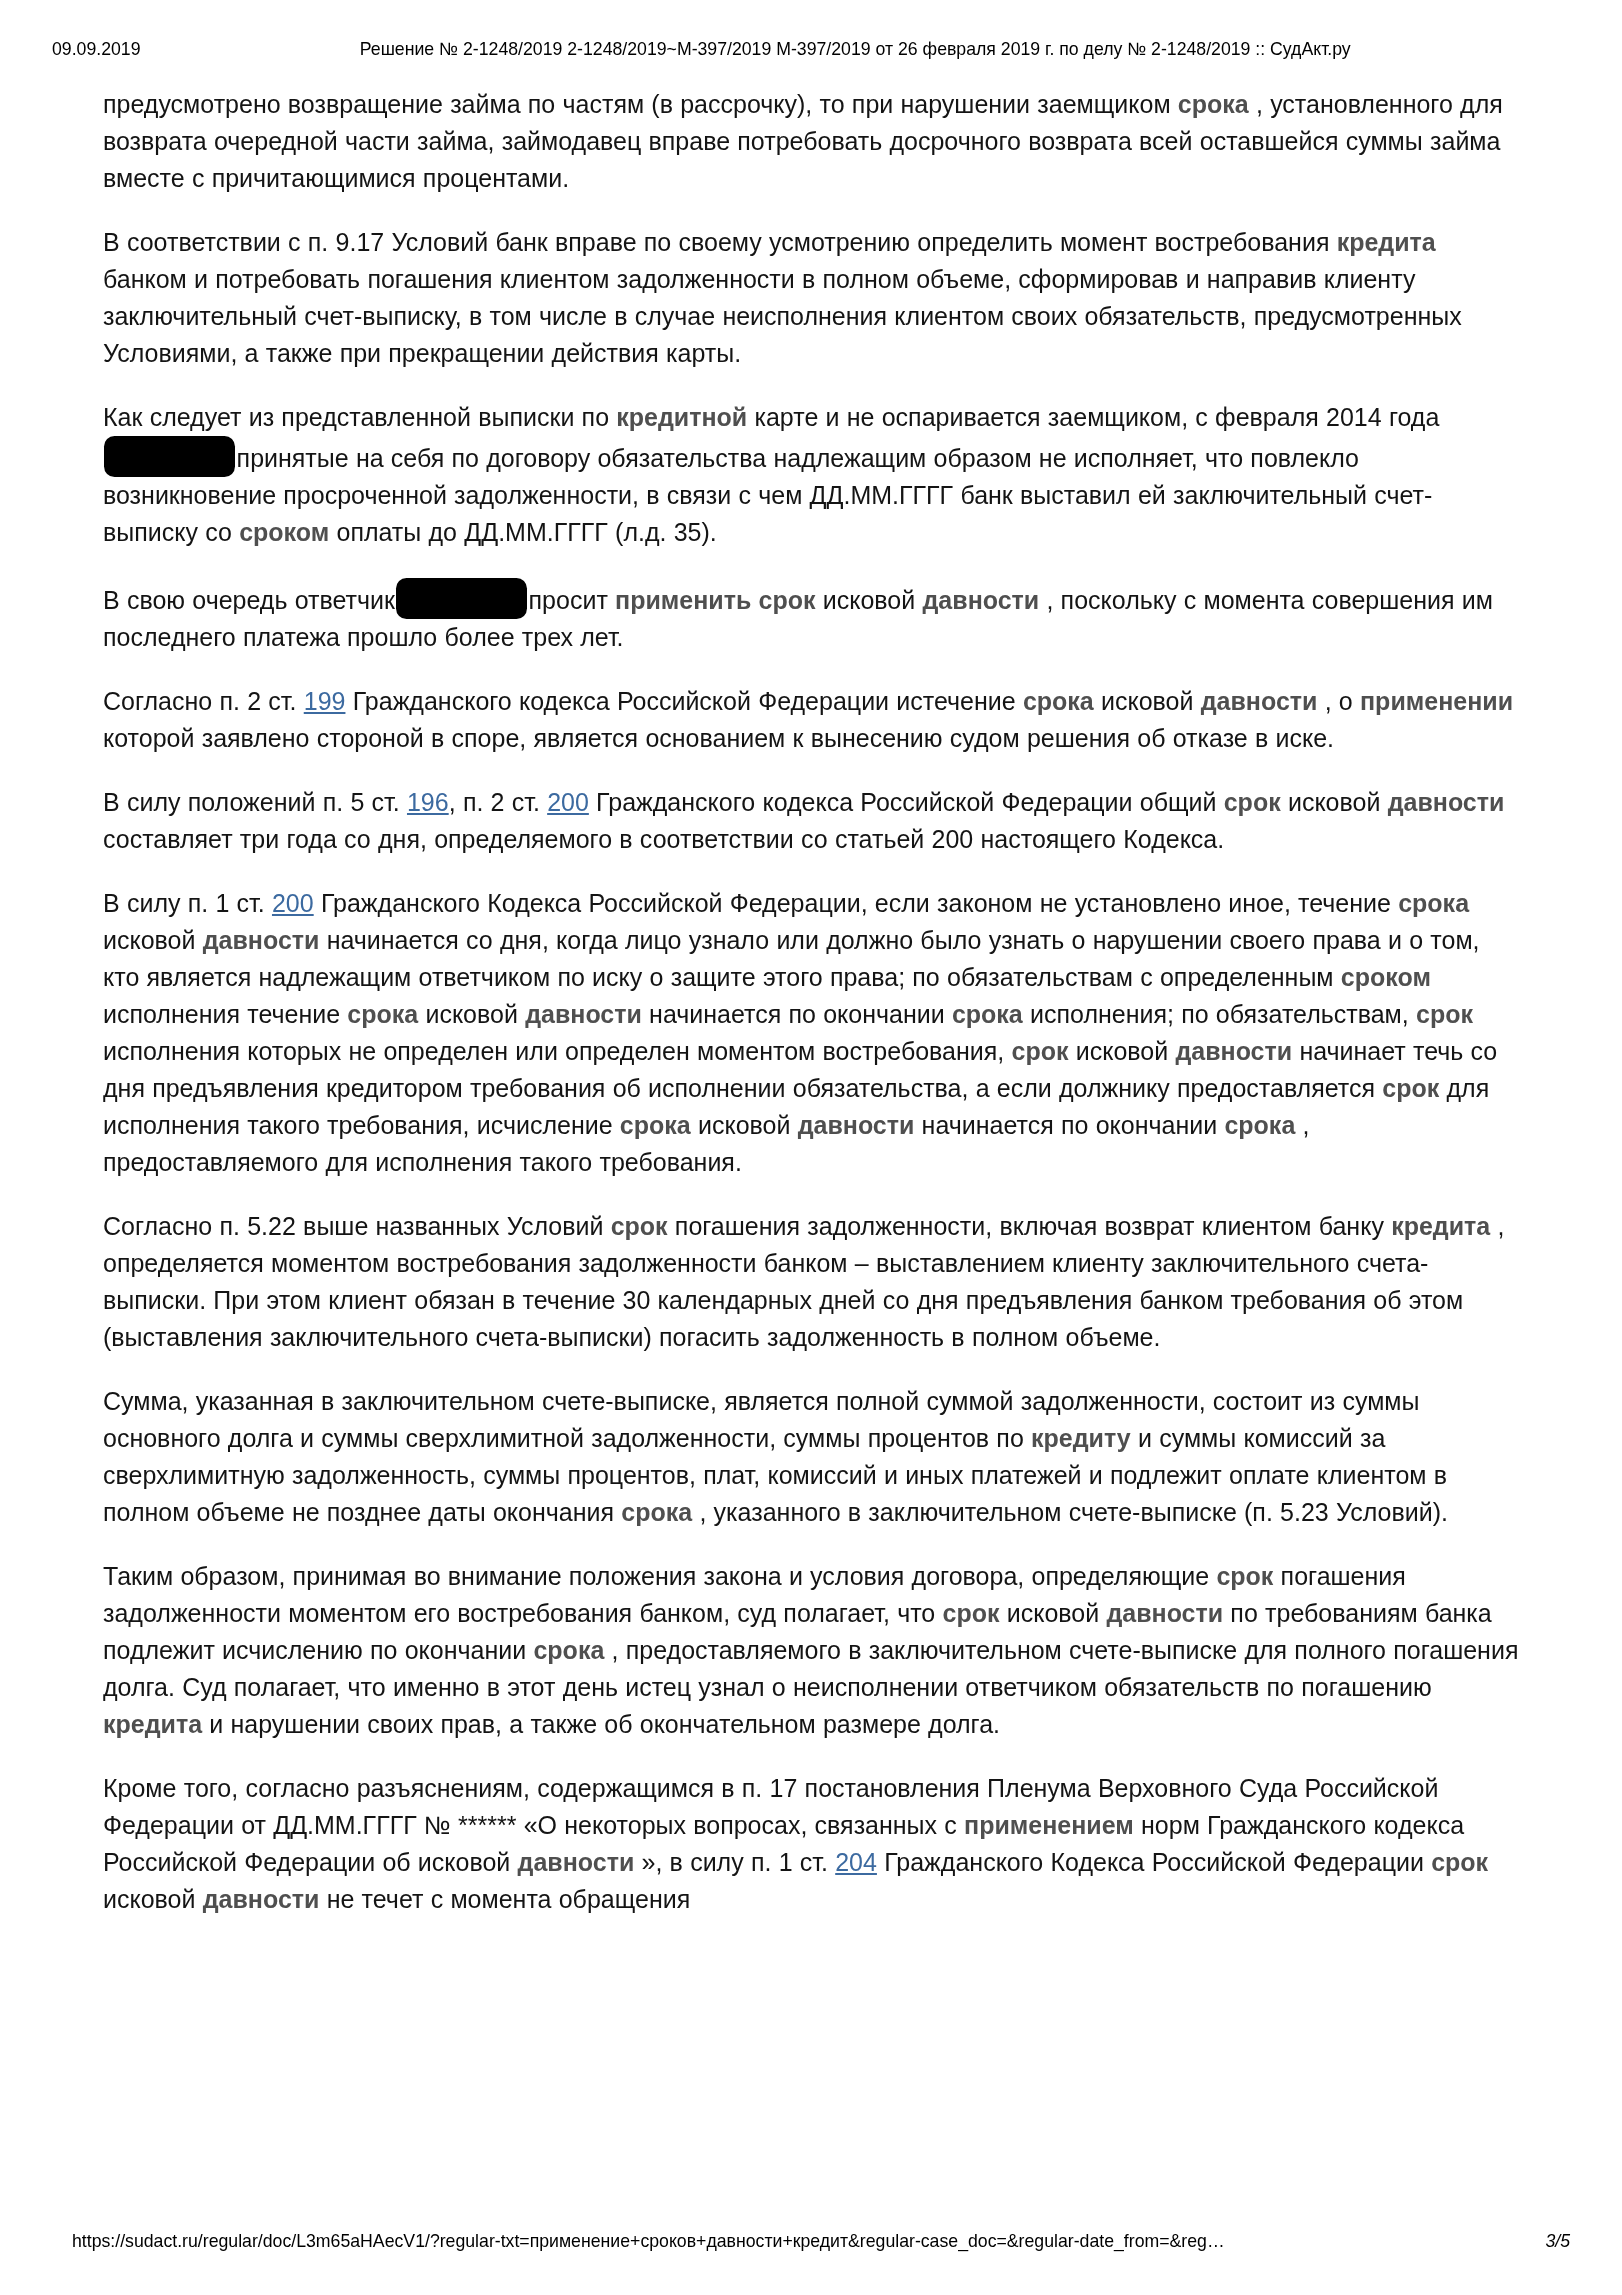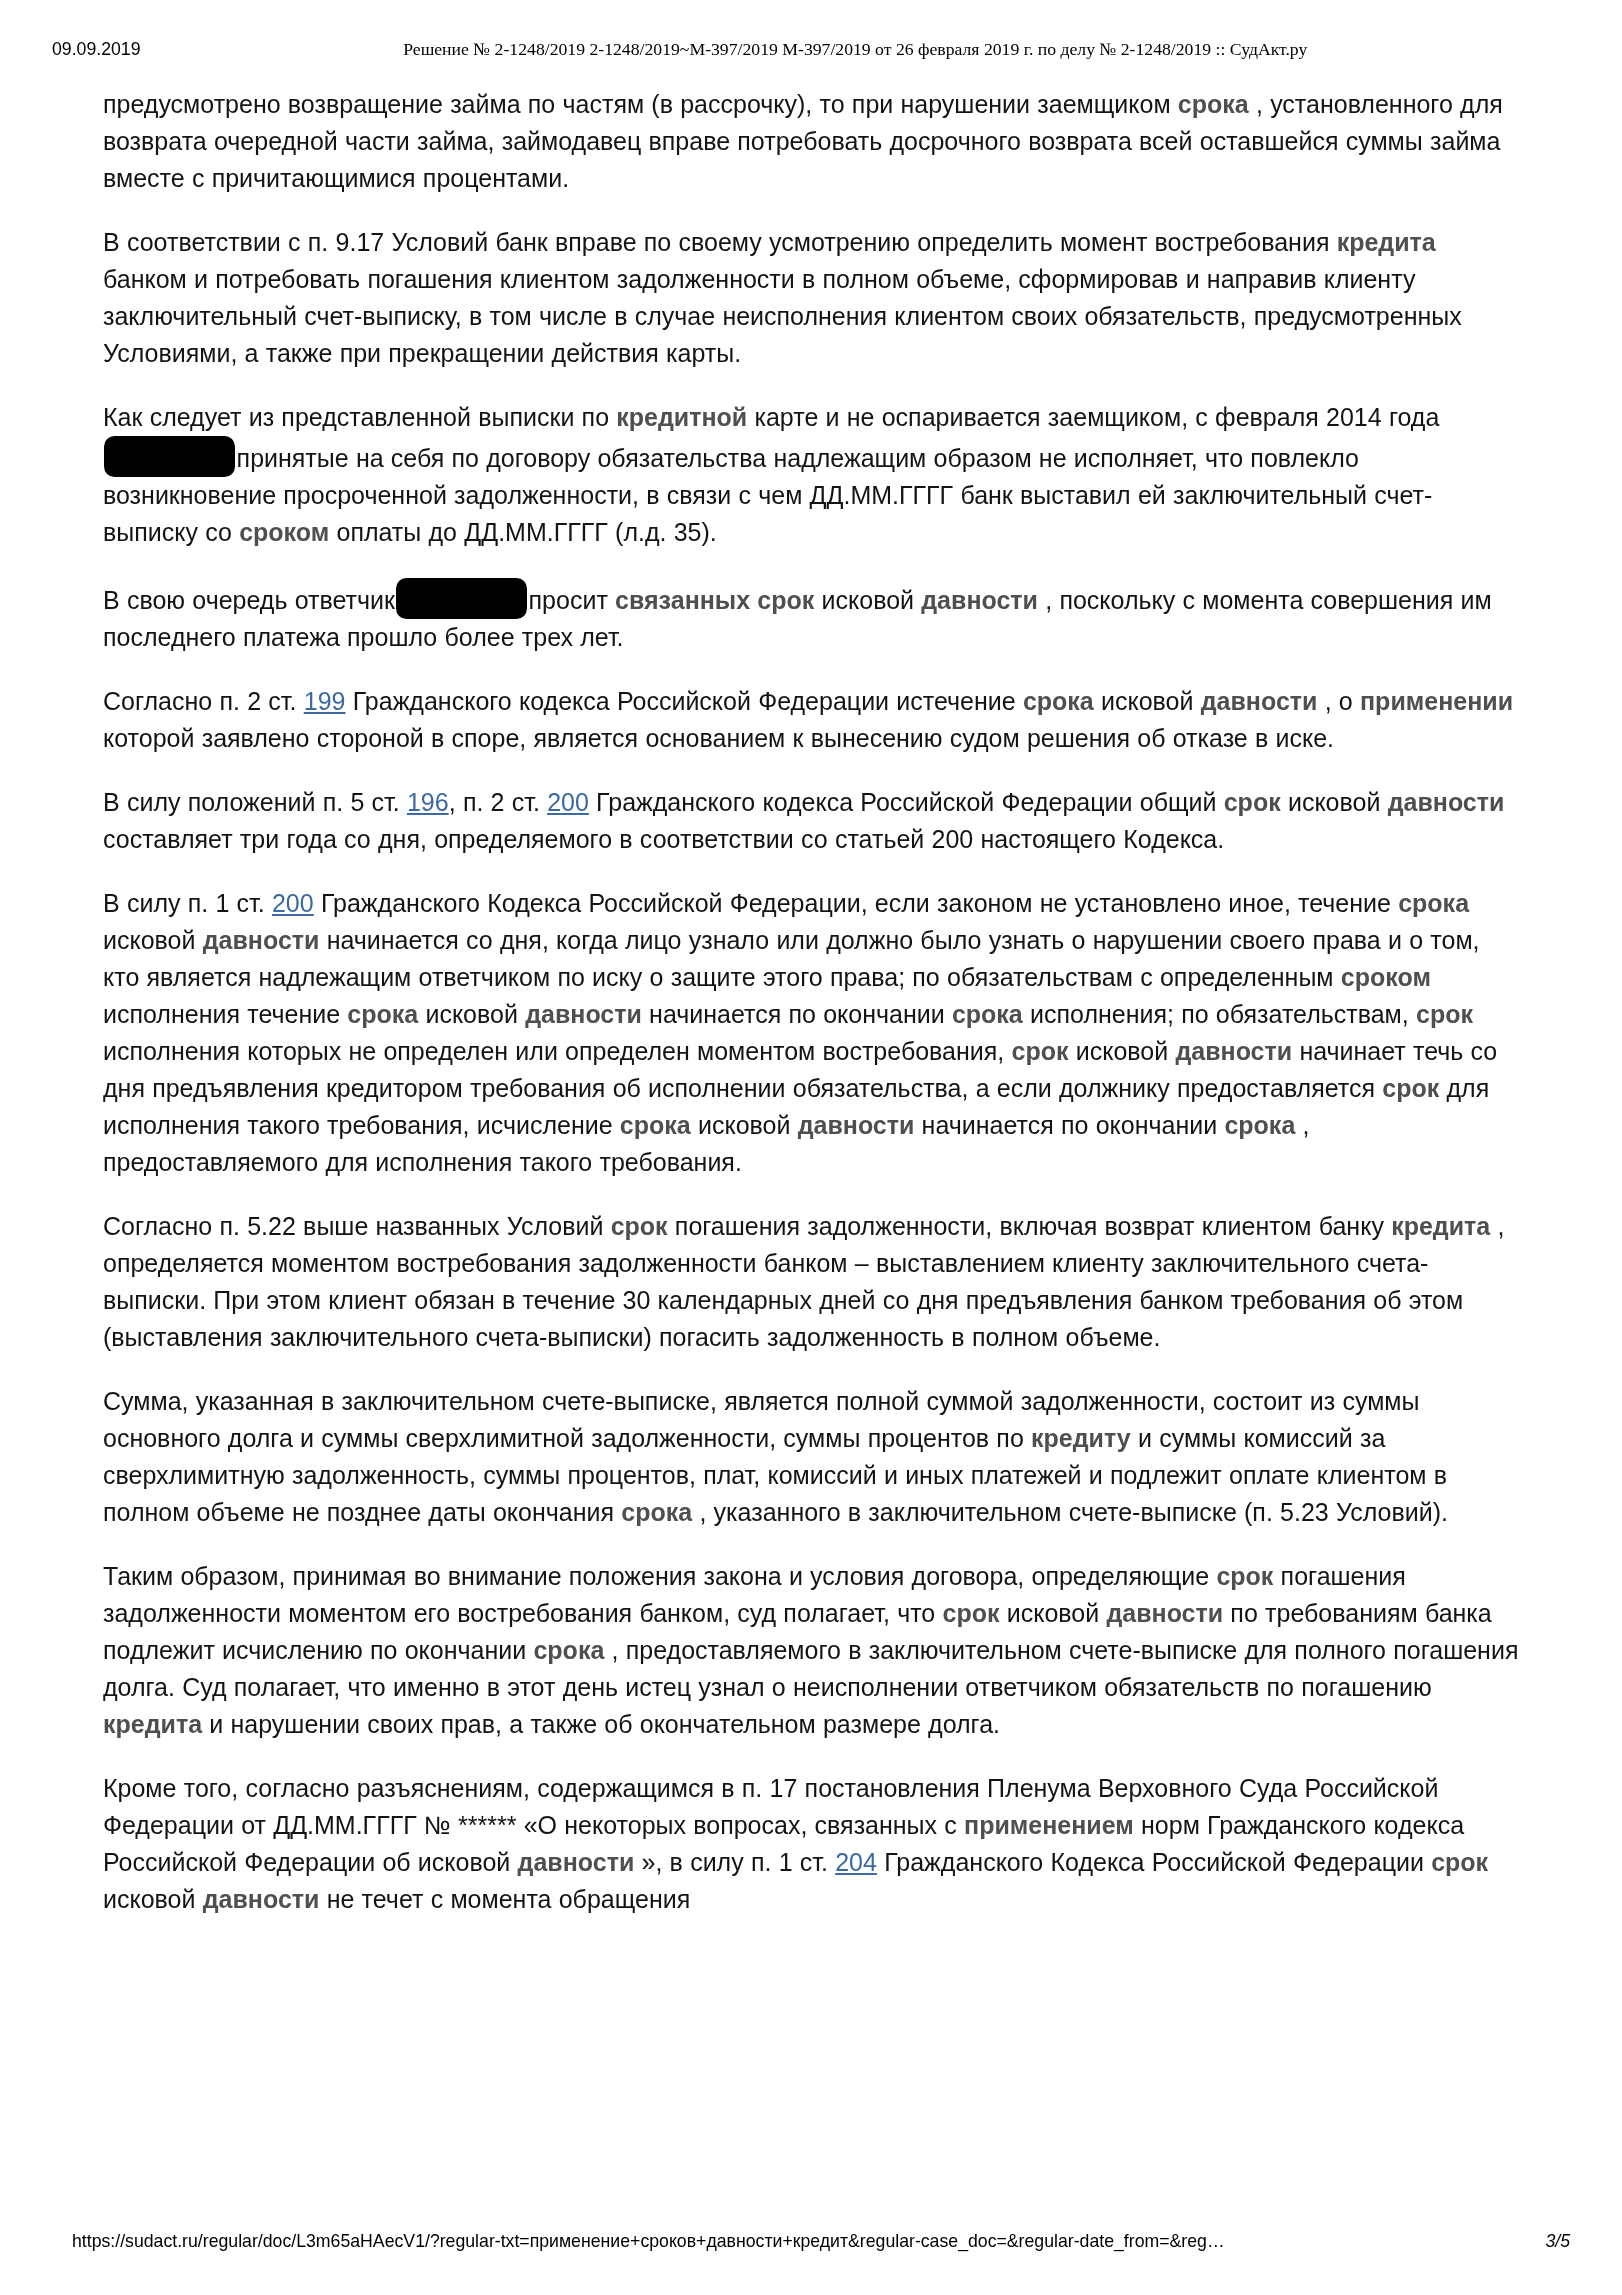--- a/index.html
+++ b/index.html
@@ -26,21 +26,20 @@
     font-size: 17.7px;
     line-height: 22px;
     color: #000000;
     white-space: nowrap;
   }
   .print-header .date { flex: 0 0 auto; }
   .print-header .title {
     flex: 1 1 auto;
     text-align: center;
     overflow: hidden;
-    font-family: Liberation Serif, serif;
   }
   
   .content {
     position: absolute;
     top: 86px;
     left: 103px;
     width: 1417px;
   }
   .content p {
     margin: 0 0 27px 0;
@@ -94,21 +93,21 @@
 
 <div class="print-header">
   <span class="date">09.09.2019</span>
   <span class="title">Решение № 2-1248/2019 2-1248/2019~М-397/2019 М-397/2019 от 26 февраля 2019 г. по делу № 2-1248/2019 :: СудАкт.ру</span>
 </div>
 
 <div class="content">
     <p><span>предусмотрено возвращение займа по частям (в рассрочку), то при нарушении заемщиком </span><span class="term">срока</span><span> , установленного для возврата очередной части займа, займодавец вправе потребовать досрочного возврата всей оставшейся суммы займа вместе с причитающимися процентами.</span></p>
     <p><span>В соответствии с п. 9.17 Условий банк вправе по своему усмотрению определить момент востребования </span><span class="term">кредита</span><span> банком и потребовать погашения клиентом задолженности в полном объеме, сформировав и направив клиенту заключительный счет-выписку, в том числе в случае неисполнения клиентом своих обязательств, предусмотренных Условиями, а также при прекращении действия карты.</span></p>
     <p><span>Как следует из представленной выписки по </span><span class="term">кредитной</span><span> карте и не оспаривается заемщиком, с февраля 2014 года</span><span class="redaction"></span><span>принятые на себя по договору обязательства надлежащим образом не исполняет, что повлекло возникновение просроченной задолженности, в связи с чем ДД.ММ.ГГГГ банк выставил ей заключительный счет-выписку со </span><span class="term">сроком</span><span> оплаты до ДД.ММ.ГГГГ (л.д. 35).</span></p>
-    <p><span>В свою очередь ответчик</span><span class="redaction"></span><span>просит </span><span class="term">связанных срок</span><span> исковой </span><span class="term">давности</span><span> , поскольку с момента совершения им последнего платежа прошло более трех лет.</span></p>
+    <p><span>В свою очередь ответчик</span><span class="redaction"></span><span>просит </span><span class="term">применить срок</span><span> исковой </span><span class="term">давности</span><span> , поскольку с момента совершения им последнего платежа прошло более трех лет.</span></p>
     <p><span>Согласно п. 2 ст. </span><a class="statute">199</a><span> Гражданского кодекса Российской Федерации истечение </span><span class="term">срока</span><span> исковой </span><span class="term">давности</span><span> , о </span><span class="term">применении</span><span> которой заявлено стороной в споре, является основанием к вынесению судом решения об отказе в иске.</span></p>
     <p><span>В силу положений п. 5 ст. </span><a class="statute">196</a><span>, п. 2 ст. </span><a class="statute">200</a><span> Гражданского кодекса Российской Федерации общий </span><span class="term">срок</span><span> исковой </span><span class="term">давности</span><span> составляет три года со дня, определяемого в соответствии со статьей 200 настоящего Кодекса.</span></p>
     <p><span>В силу п. 1 ст. </span><a class="statute">200</a><span> Гражданского Кодекса Российской Федерации, если законом не установлено иное, течение </span><span class="term">срока</span><span> исковой </span><span class="term">давности</span><span> начинается со дня, когда лицо узнало или должно было узнать о нарушении своего права и о том, кто является надлежащим ответчиком по иску о защите этого права; по обязательствам с определенным </span><span class="term">сроком</span><span> исполнения течение </span><span class="term">срока</span><span> исковой </span><span class="term">давности</span><span> начинается по окончании </span><span class="term">срока</span><span> исполнения; по обязательствам, </span><span class="term">срок</span><span> исполнения которых не определен или определен моментом востребования, </span><span class="term">срок</span><span> исковой </span><span class="term">давности</span><span> начинает течь со дня предъявления кредитором требования об исполнении обязательства, а если должнику предоставляется </span><span class="term">срок</span><span> для исполнения такого требования, исчисление </span><span class="term">срока</span><span> исковой </span><span class="term">давности</span><span> начинается по окончании </span><span class="term">срока</span><span> , предоставляемого для исполнения такого требования.</span></p>
     <p><span>Согласно п. 5.22 выше названных Условий </span><span class="term">срок</span><span> погашения задолженности, включая возврат клиентом банку </span><span class="term">кредита</span><span> , определяется моментом востребования задолженности банком – выставлением клиенту заключительного счета-выписки. При этом клиент обязан в течение 30 календарных дней со дня предъявления банком требования об этом (выставления заключительного счета-выписки) погасить задолженность в полном объеме.</span></p>
     <p><span>Сумма, указанная в заключительном счете-выписке, является полной суммой задолженности, состоит из суммы основного долга и суммы сверхлимитной задолженности, суммы процентов по </span><span class="term">кредиту</span><span> и суммы комиссий за сверхлимитную задолженность, суммы процентов, плат, комиссий и иных платежей и подлежит оплате клиентом в полном объеме не позднее даты окончания </span><span class="term">срока</span><span> , указанного в заключительном счете-выписке (п. 5.23 Условий).</span></p>
     <p><span>Таким образом, принимая во внимание положения закона и условия договора, определяющие </span><span class="term">срок</span><span> погашения задолженности моментом его востребования банком, суд полагает, что </span><span class="term">срок</span><span> исковой </span><span class="term">давности</span><span> по требованиям банка подлежит исчислению по окончании </span><span class="term">срока</span><span> , предоставляемого в заключительном счете-выписке для полного погашения долга. Суд полагает, что именно в этот день истец узнал о неисполнении ответчиком обязательств по погашению </span><span class="term">кредита</span><span> и нарушении своих прав, а также об окончательном размере долга.</span></p>
     <p><span>Кроме того, согласно разъяснениям, содержащимся в п. 17 постановления Пленума Верховного Суда Российской Федерации от ДД.ММ.ГГГГ № ****** «О некоторых вопросах, связанных с </span><span class="term">применением</span><span> норм Гражданского кодекса Российской Федерации об исковой </span><span class="term">давности</span><span> », в силу п. 1 ст. </span><a class="statute">204</a><span> Гражданского Кодекса Российской Федерации </span><span class="term">срок</span><span> исковой </span><span class="term">давности</span><span> не течет с момента обращения</span></p>
   </div>
 
 <div class="print-footer">

